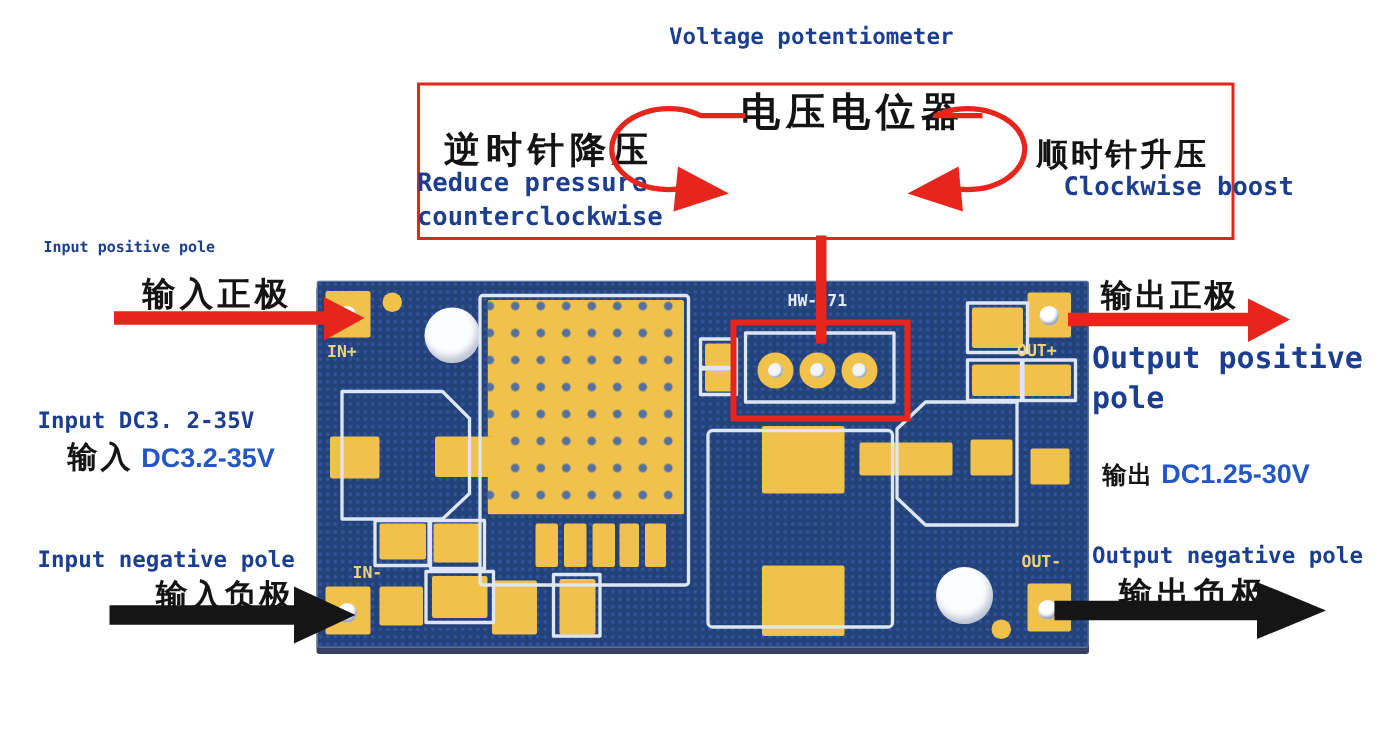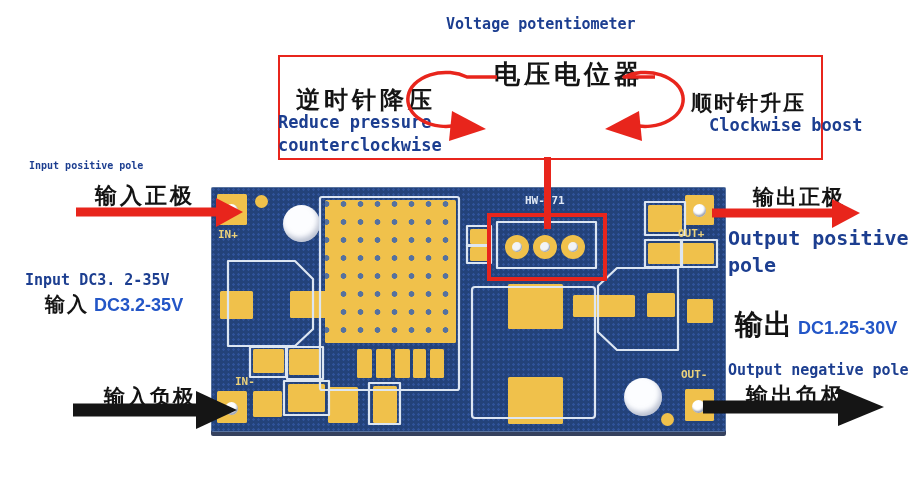--- a/index.html
+++ b/index.html
@@ -59,27 +59,28 @@
 
   <div class="ben" style="left:29px;top:159px;font-size:10px;">Input positive pole</div>
   <div class="zh" style="left:95px;top:181px;font-size:22px;letter-spacing:3px;">输入正极</div>
 
   <div class="ben" style="left:25px;top:270px;font-size:15px;">Input DC3. 2-35V</div>
   <div class="abs" style="left:45px;top:291px;">
     <span class="zh" style="position:static;font-size:20px;letter-spacing:2px;">输入</span>
     <span class="val" style="font-size:18px;margin-top:36px;">DC3.2-35V</span>
   </div>
 
+  <div class="ben" style="left:25px;top:363px;font-size:15px;">Input negative pole</div>
   <div class="zh" style="left:104px;top:383px;font-size:21px;letter-spacing:2px;">输入负极</div>
 
-  <div class="zh" style="left:734px;top:183px;font-size:21px;letter-spacing:2px;margin-left:19px;">输出正极</div>
+  <div class="zh" style="left:734px;top:183px;font-size:21px;letter-spacing:2px;">输出正极</div>
   <div class="ben" style="left:728px;top:225px;font-size:20px;">Output positive pole</div>
 
   <div class="abs" style="left:735px;top:306px;">
-    <span class="zh" style="position:static;font-size:28px;letter-spacing:1px;">输出</span>
+    <span class="zh" style="position:static;font-size:16px;letter-spacing:1px;">输出</span>
     <span class="val" style="font-size:18px;">DC1.25-30V</span>
   </div>
 
   <div class="ben" style="left:728px;top:360px;font-size:15px;text-align:center;">Output negative pole</div>
   <div class="zh" style="left:746px;top:381px;font-size:22px;letter-spacing:3px;">输出负极</div>
 
   <div class="board">
 
     <div class="p" style="left:6px;top:7px;width:30px;height:31px;"></div>
     <div class="hole" style="left:14px;top:17px;width:13px;height:13px;"></div>

